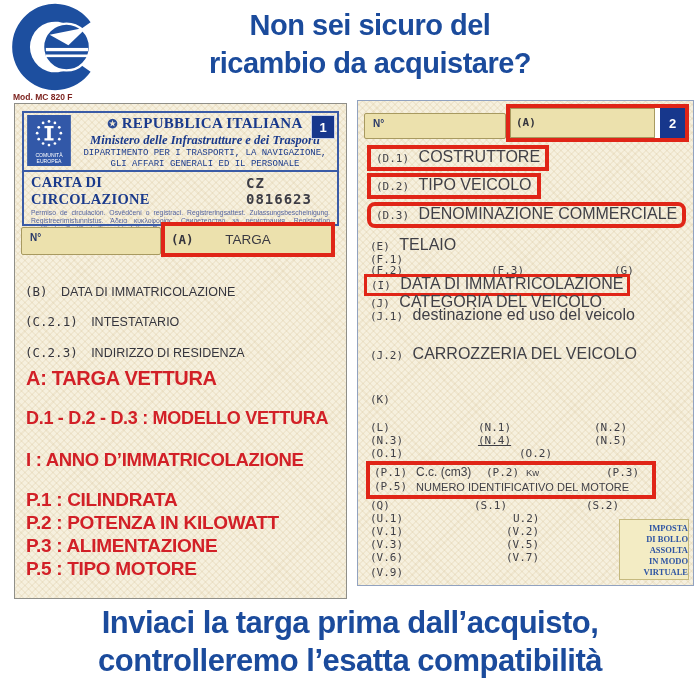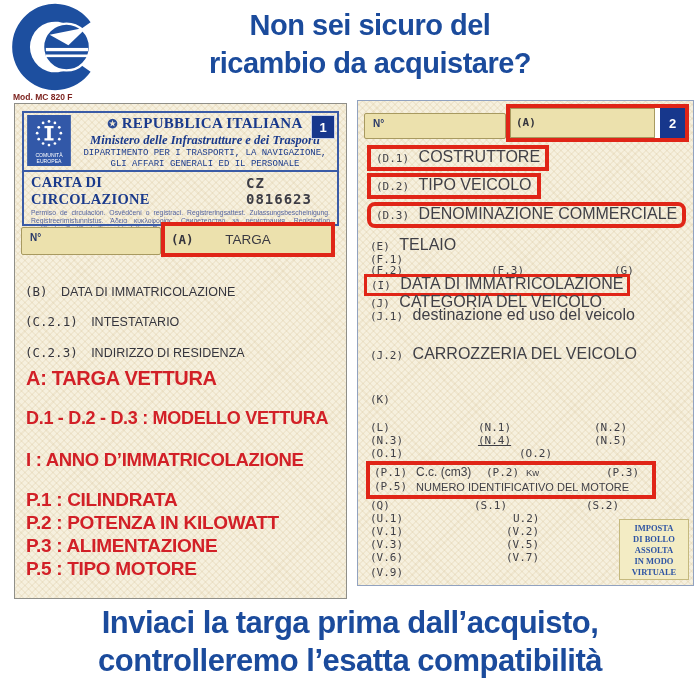--- a/index.html
+++ b/index.html
@@ -36,21 +36,21 @@
   .code{font-family:"DejaVu Sans Mono",monospace;font-size:12.5px;color:#35353d;}
   .lrow{white-space:nowrap;color:#35353d;}
   .lrow .lab{font-size:12.5px;margin-left:9px;}
   .ann{left:11px;color:#d22027;font-weight:bold;white-space:nowrap;letter-spacing:-0.3px;}
   
   .rcode{font-family:"DejaVu Sans Mono",monospace;font-size:11px;color:#3f3f46;}
   .rlab{font-size:16px;color:#3f3f46;margin-left:5px;}
   .rrow{white-space:nowrap;line-height:13px;}
   .rline{width:100%;height:13px;padding-left:9px;}
   .boxedrow{background:rgba(0,0,0,0);padding:1px 5px;white-space:nowrap;line-height:14px;}
-  .stamp{background:#f3ecc4;border:1px solid #c5b97e;color:#2f55a4;text-align:center;
+  .stamp{background:#f3ecc4;border:1px solid #c5b97e;color:#2f55a4;text-align:right;
     font-family:"Liberation Serif",serif;font-weight:bold;font-size:8.5px;line-height:11px;padding-top:3px;}
   
   .footer-title{left:0;top:604px;width:700px;text-align:center;color:#1b4b9c;
     font-weight:bold;font-size:31px;line-height:38px;letter-spacing:-0.5px;}
 </style>
 </head>
 <body>
 
 <div class="stage">
 

